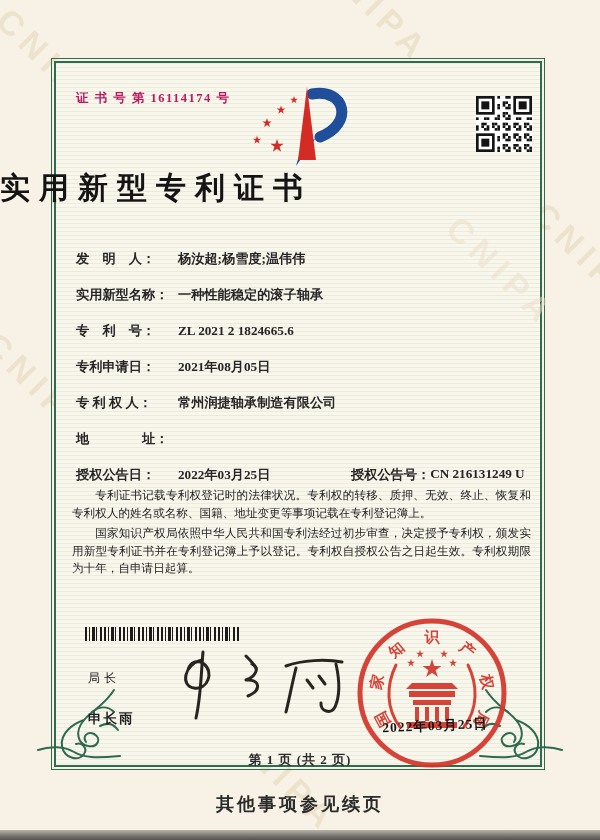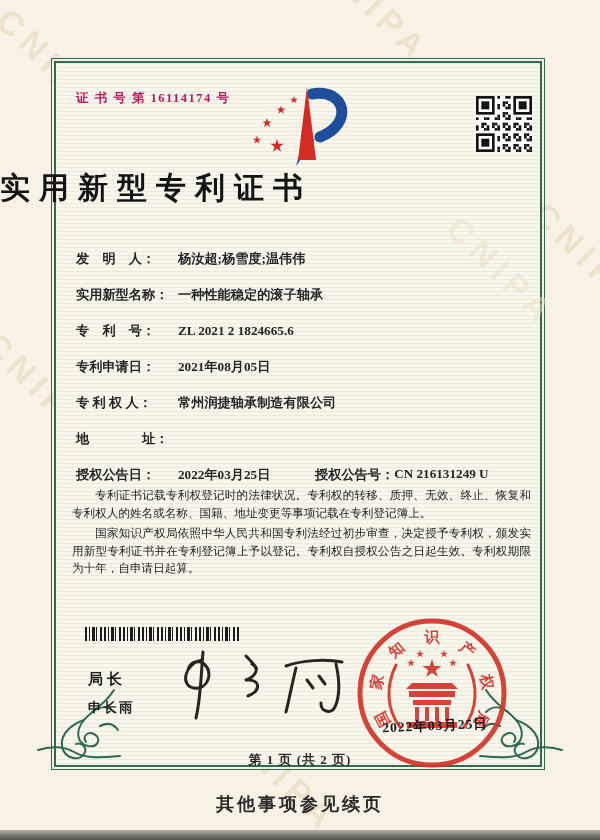--- a/index.html
+++ b/index.html
@@ -45,22 +45,22 @@
   .barcode{position:absolute;left:85px;top:627px;width:156px;height:14px;z-index:3;
     background:repeating-linear-gradient(90deg,
       #1b1b1b 0 2px, transparent 2px 4px,
       #1b1b1b 4px 5px, transparent 5px 7px,
       #1b1b1b 7px 10px, transparent 10px 11px,
       #1b1b1b 11px 12px, transparent 12px 15px,
       #1b1b1b 15px 17px, transparent 17px 19px);}
   
   .signer{position:absolute;left:88px;top:670px;z-index:4;
     font-family:"Liberation Sans","DejaVu Sans",sans-serif;color:#1e1e1e;}
-  .signer .s-title{font-size:15px;letter-spacing:4px;font-weight:700;}
-  .signer .s-name{font-size:13.5px;letter-spacing:2px;font-weight:700;margin-top:10px;}
+  .signer .s-title{font-size:12px;letter-spacing:4px;font-weight:400;}
+  .signer .s-name{font-size:13.5px;letter-spacing:2px;font-weight:700;margin-top:23px;}
   .signature{position:absolute;left:168px;top:646px;z-index:4;}
   
   .seal{position:absolute;left:352px;top:613px;width:160px;height:160px;z-index:4;opacity:.93;}
   .seal svg{position:absolute;left:0;top:0;}
   .seal-ring{position:absolute;inset:0;}
   .seal-ring span{position:absolute;left:50%;top:50%;width:20px;height:20px;
     margin:-10px 0 0 -10px;text-align:center;line-height:20px;
     font-size:15px;font-weight:700;color:#d4372c;transform-origin:center;}
   .seal-date{position:absolute;left:360px;top:717px;width:150px;z-index:5;
     text-align:center;font-size:13.5px;font-weight:700;letter-spacing:1px;color:#161616;
@@ -261,21 +261,21 @@
       <span class="f-label">专 利 权 人：</span>
       <span class="f-value">常州润捷轴承制造有限公司</span>
     </div>
     <div class="f-row">
       <span class="f-label">地　　　　址：</span>
     </div>
     <div class="f-row">
       <span class="f-label">授权公告日：</span>
       <span class="f-value">2022年03月25日</span>
       <span class="pair2">
-        <span class="f-label" style="min-width:0;">授权公告号：</span>
+        <span class="f-label" style="min-width:0;margin-left:36px;">授权公告号：</span>
         <span class="f-value">CN 216131249 U</span>
       </span>
     </div>
   </div>
 
   <div class="bodytext">
     <p>专利证书记载专利权登记时的法律状况。专利权的转移、质押、无效、终止、恢复和专利权人的姓名或名称、国籍、地址变更等事项记载在专利登记簿上。</p>
     <p>国家知识产权局依照中华人民共和国专利法经过初步审查，决定授予专利权，颁发实用新型专利证书并在专利登记簿上予以登记。专利权自授权公告之日起生效。专利权期限为十年，自申请日起算。</p>
   </div>
 

